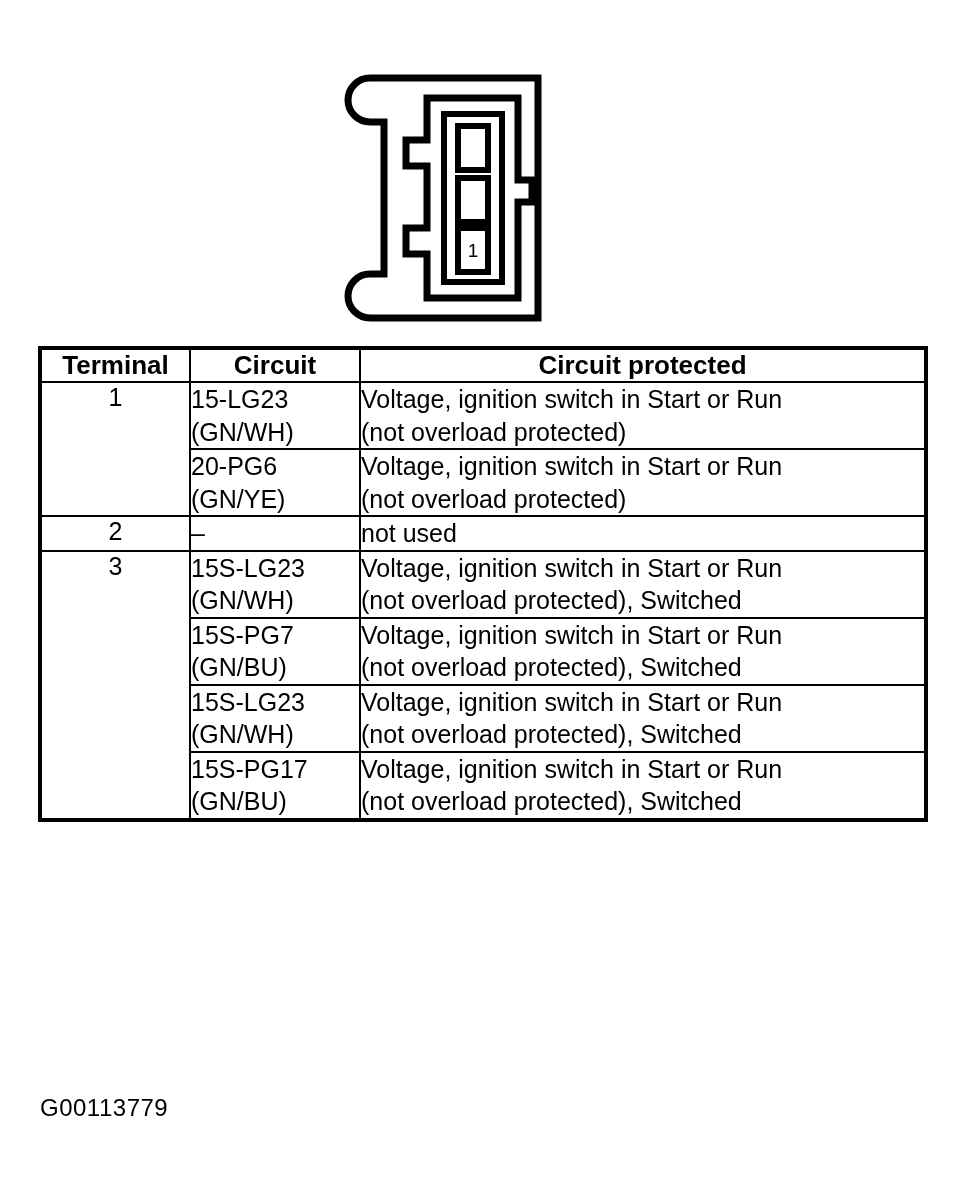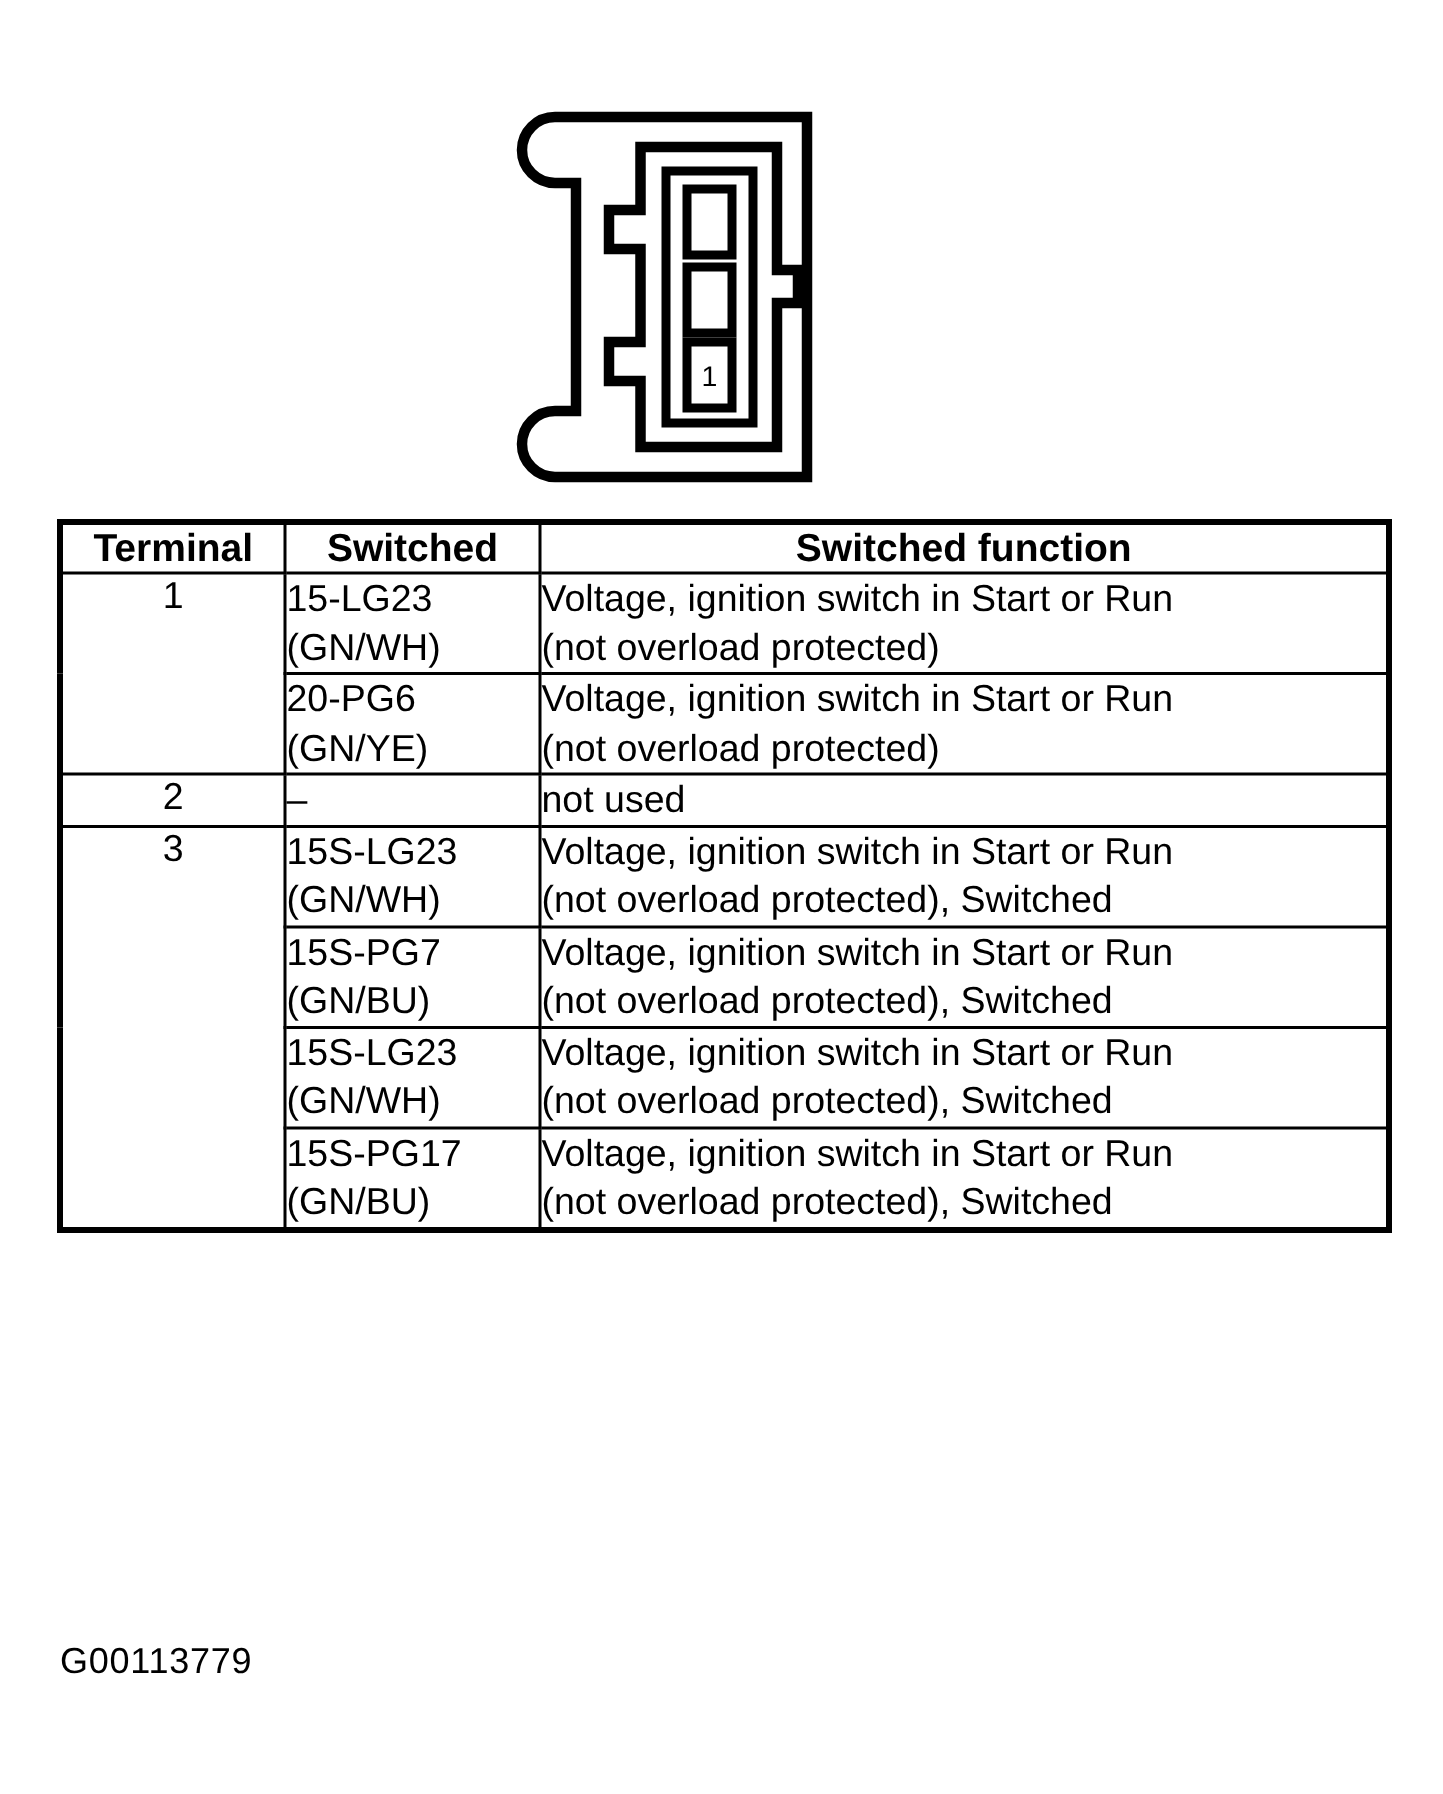--- a/index.html
+++ b/index.html
@@ -168,22 +168,22 @@
 
 <table id="pinout-table">
   <colgroup>
     <col class="col-terminal">
     <col class="col-circuit">
     <col class="col-function">
   </colgroup>
   <thead>
     <tr>
       <th class="head-cell">Terminal</th>
-      <th class="head-cell">Switched</th>
-      <th class="head-cell">Switched function</th>
+      <th class="head-cell">Circuit</th>
+      <th class="head-cell">Circuit protected</th>
     </tr>
   </thead>
   <tbody>
 
     <tr class="group-start">
       <td class="terminal-cell" rowspan="2">1</td>
       <td class="circuit-cell">
         <span class="circuit-code">15-LG23</span>
         <span class="circuit-color">(GN/WH)</span>
       </td>

